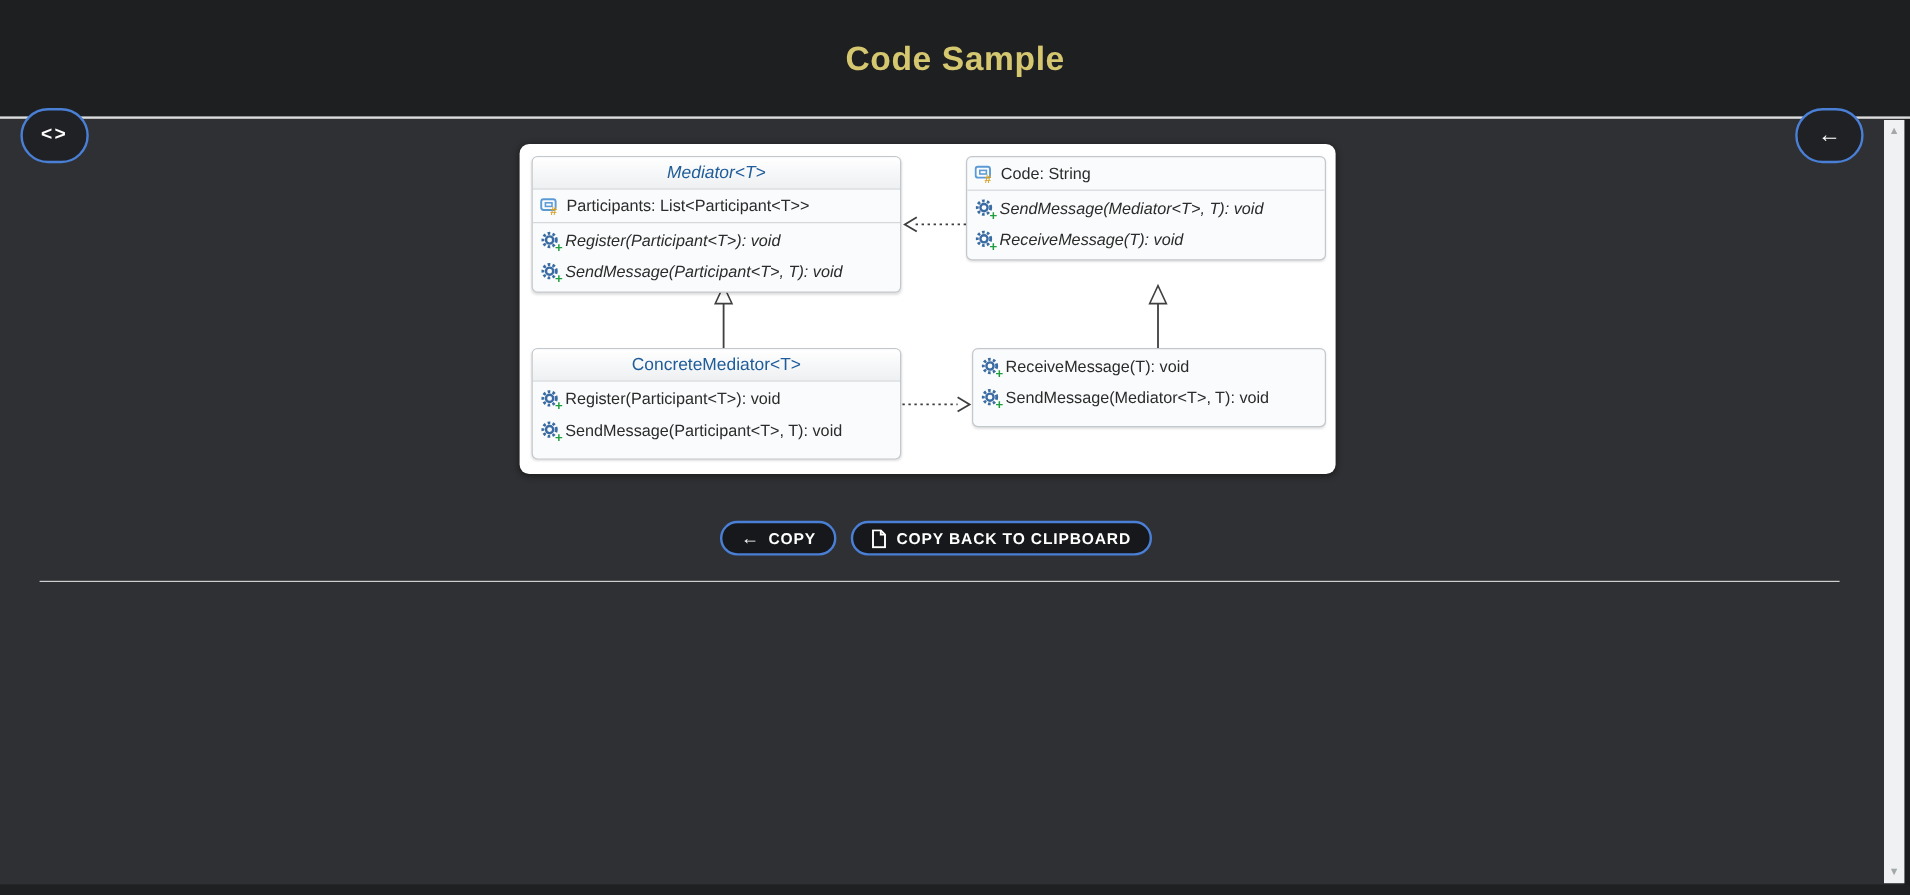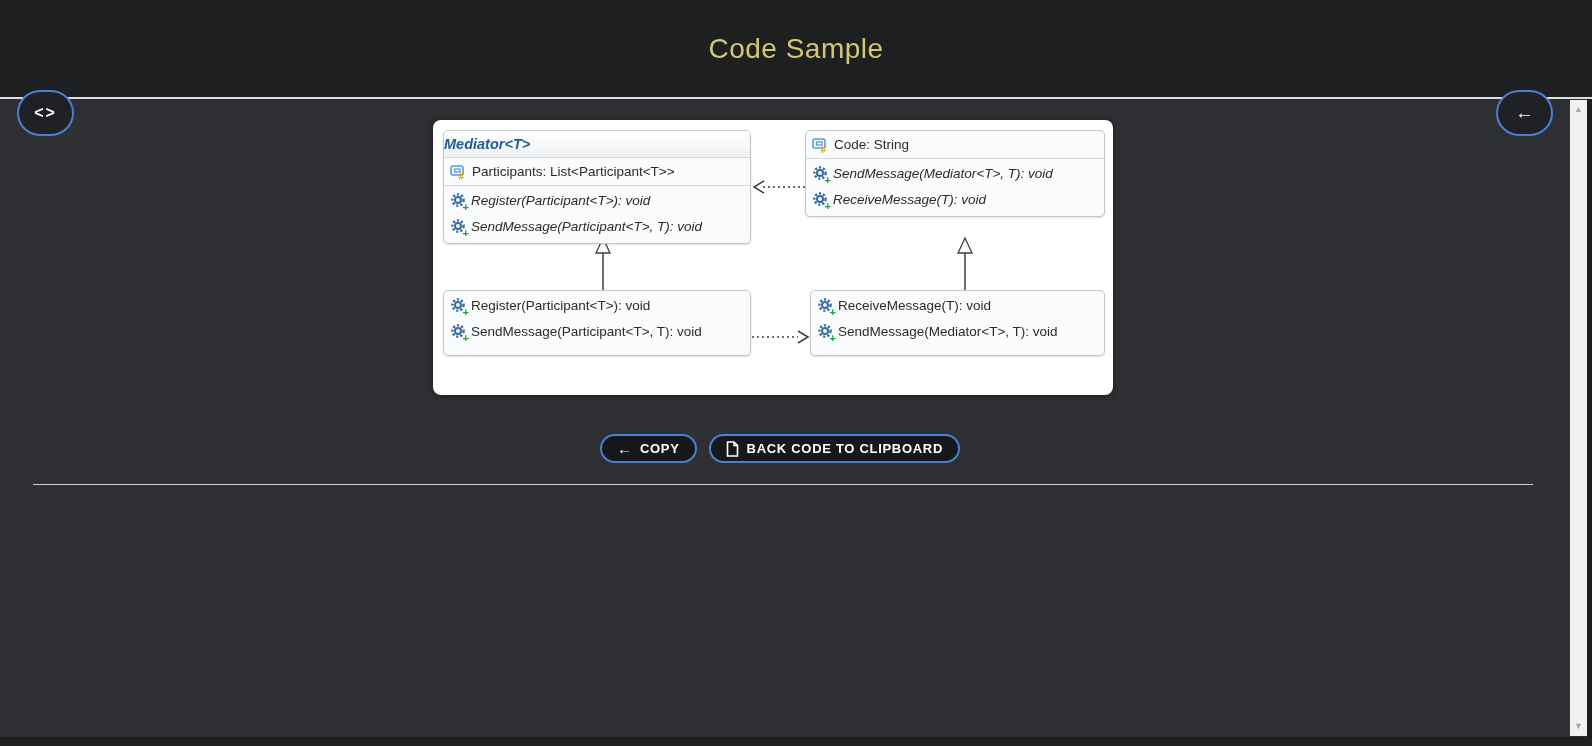--- a/index.html
+++ b/index.html
@@ -12,21 +12,21 @@
 
   
   .header {
     position: absolute; top: 0; left: 0; width: 100%; height: 99px;
     background: #1e1f21;
     border-bottom: 2px solid #dcdcdc;
     display: flex; align-items: center; justify-content: center;
     z-index: 2;
   }
   .page-title {
-    color: #d5c76f; font-size: 28px; font-weight: normal; letter-spacing: .5px;
+    color: #d5c76f; font-size: 28px; font-weight: bold; letter-spacing: .5px;
   }
 
   
   .nav-btn {
     position: absolute; top: 90px; width: 57px; height: 46px;
     border-radius: 24px; border: 2px solid #4a7fd6; background: #202124;
     color: #fff; display: flex; align-items: center; justify-content: center;
     z-index: 6; cursor: pointer; font-family: inherit;
   }
   .nav-btn.left { left: 17px; font-size: 16px; font-weight: bold; letter-spacing: 2px; }
@@ -39,22 +39,22 @@
     box-shadow: 0 1px 6px rgba(0,0,0,.45);
     z-index: 3;
   }
   .uml-class {
     position: absolute; background: #fafbfc;
     border: 1px solid #c3c8cc; border-radius: 5px;
     box-shadow: 0 1px 2px rgba(0,0,0,.12);
     font-size: 13.5px; color: #2b2b2b; overflow: hidden;
   }
   .uml-title {
-    height: 27px; line-height: 26px; 
-    font-weight: bold; font-size: 14.5px; color: #1f5c99;
+    height: 27px; line-height: 26px; text-align: center;
+    font-weight: normal; font-size: 14.5px; color: #1f5c99;
     border-bottom: 1px solid #d5d8db;
     background: linear-gradient(#ffffff, #eef0f2);
   }
   .uml-class.abstract .uml-title { font-style: italic; }
   .uml-section.props { border-bottom: 1px solid #d5d8db; }
   .uml-row { height: 27px; display: flex; align-items: center; padding: 0 6px; gap: 5px; }
   .uml-section.methods .uml-row { height: 26px; }
   .uml-section.methods { padding: 1px 0 4px 0; }
   .uml-class.concrete .uml-section.methods { padding-bottom: 11px; }
   .uml-row.abstract-member .member-text { font-style: italic; }
@@ -215,20 +215,21 @@
               <circle cx="8" cy="8" r="3" fill="none" stroke="#3a6ca3" stroke-width="2"></circle>
             </svg>
           <span class="plus">+</span>
         </span>
         <span class="member-text">ReceiveMessage(T): void</span>
       </div>
     </div>
   </div>
 
   <div class="uml-class concrete" style="left:10px; top:170px; width:308px;">
+    <div class="uml-title">ConcreteMediator&lt;T&gt;</div>
     <div class="uml-section methods">
       <div class="uml-row">
         <span class="gear-icon">
           <svg width="16" height="16" viewBox="0 0 16 16">
               <circle cx="8" cy="8" r="5.6" fill="none" stroke="#3a6ca3" stroke-width="2.4" stroke-dasharray="2.2 1.9"></circle>
               <circle cx="8" cy="8" r="3" fill="none" stroke="#3a6ca3" stroke-width="2"></circle>
             </svg>
           <span class="plus">+</span>
         </span>
         <span class="member-text">Register(Participant&lt;T&gt;): void</span>
@@ -275,21 +276,21 @@
 <div class="actions">
   <button class="pill-btn">
     <span class="btn-glyph">←</span>
     <span>COPY</span>
   </button>
   <button class="pill-btn">
     <svg width="13" height="16" viewBox="0 0 13 16">
       <path d="M1.5 1 H8 L11.5 4.5 V15 H1.5 Z" fill="none" stroke="#ffffff" stroke-width="1.6"></path>
       <path d="M8 1 V4.5 H11.5" fill="none" stroke="#ffffff" stroke-width="1.6"></path>
     </svg>
-    <span>BACK CODE TO CLIPBOARD</span>
+    <span>COPY BACK TO CLIPBOARD</span>
   </button>
 </div>
 
 <hr class="divider">
 
 <div class="right-edge"></div>
 <div class="scrollbar">
   <div class="scroll-arrow">▲</div>
   <div class="scroll-arrow">▼</div>
 </div>

